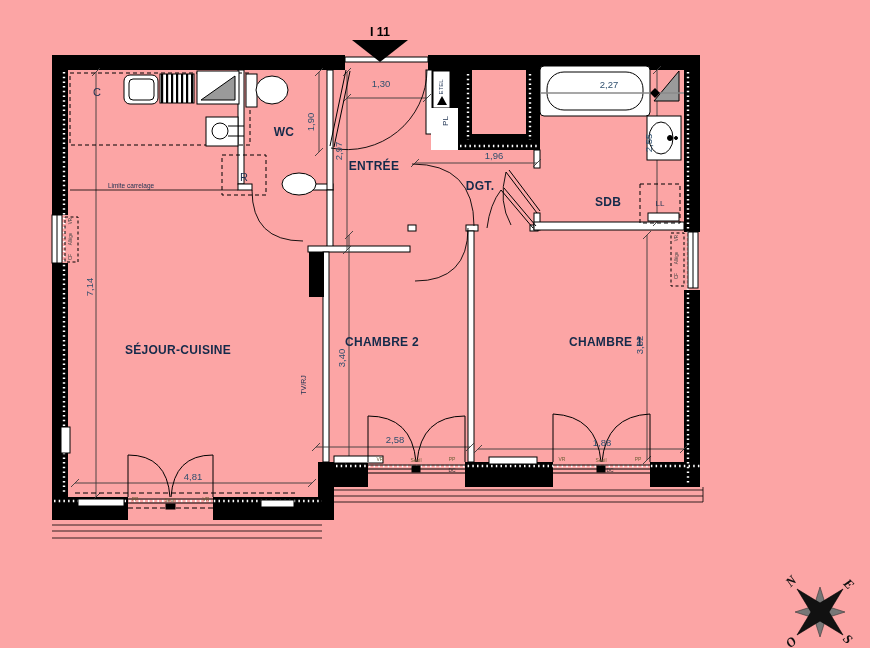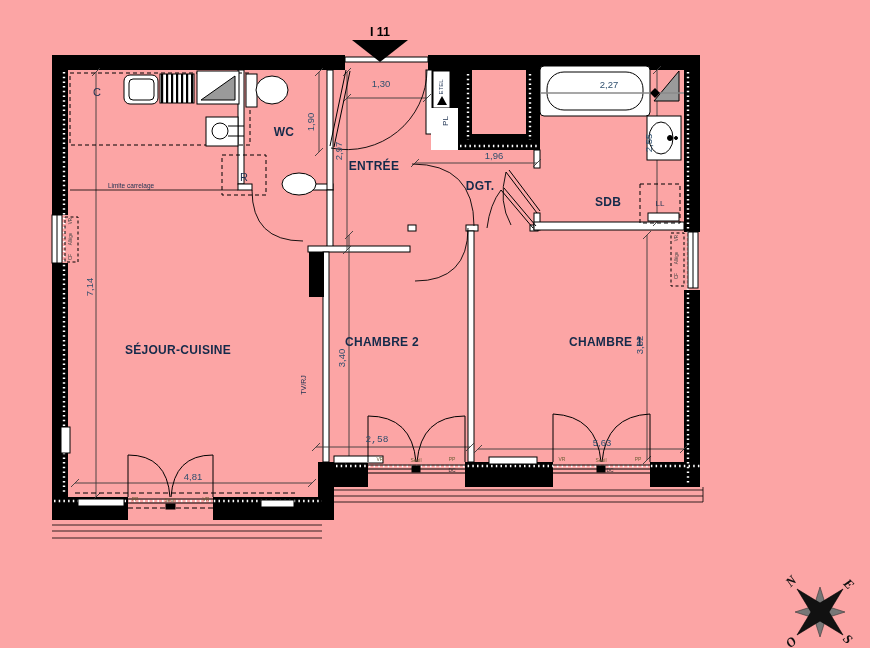--- a/index.html
+++ b/index.html
@@ -282,23 +282,23 @@
 
   <div class="lbl dim" style="left:381px;top:84px;">1,30</div>
   <div class="lbl dim vert" style="left:311px;top:122px;">1,90</div>
   <div class="lbl dim vert" style="left:339px;top:151px;">2,97</div>
   <div class="lbl dim" style="left:494px;top:156px;">1,96</div>
   <div class="lbl dim" style="left:609px;top:85px;">2,27</div>
   <div class="lbl dim vert" style="left:649px;top:143px;">2,55</div>
   <div class="lbl dim vert" style="left:90px;top:287px;">7,14</div>
   <div class="lbl dim" style="left:193px;top:477px;">4,81</div>
   <div class="lbl dim vert" style="left:342px;top:358px;">3,40</div>
-  <div class="lbl dim" style="left:377px;top:440px;font-family:Liberation Mono, monospace;">2,58</div>
+  <div class="lbl dim" style="left:395px;top:440px;">2,58</div>
   <div class="lbl dim vert" style="left:640px;top:345px;">3,82</div>
-  <div class="lbl dim" style="left:602px;top:443px;">5,63</div>
+  <div class="lbl dim" style="left:602px;top:443px;">1,88</div>
 
   <div class="lbl tiny" style="left:380px;top:459px;">VR</div>
   <div class="lbl tiny" style="left:416px;top:460px;">Seuil</div>
   <div class="lbl tiny" style="left:452px;top:459px;">PP</div>
   <div class="lbl tiny" style="left:562px;top:459px;">VR</div>
   <div class="lbl tiny" style="left:601px;top:460px;">Seuil</div>
   <div class="lbl tiny" style="left:638px;top:459px;">PP</div>
   <div class="lbl tiny" style="left:135px;top:499px;">PP</div>
   <div class="lbl tiny" style="left:170px;top:500px;">Seuil</div>
   <div class="lbl tiny" style="left:206px;top:499px;">VR</div>

